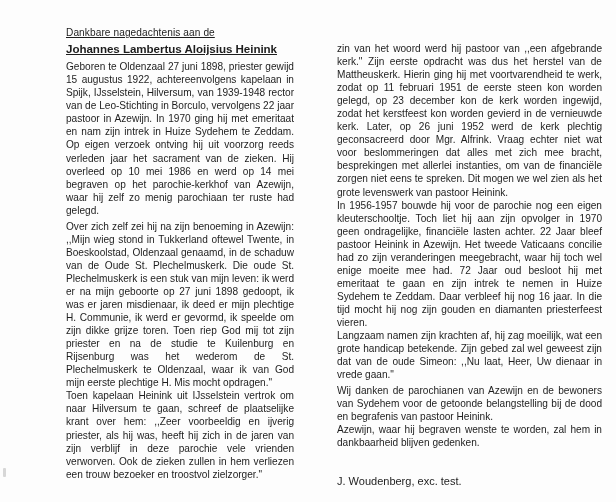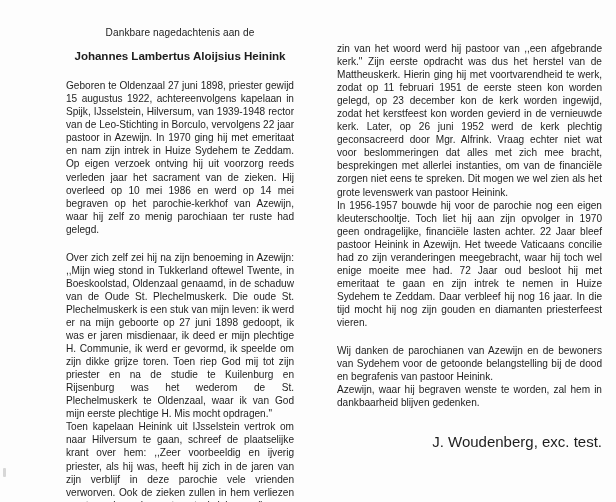--- a/index.html
+++ b/index.html
@@ -58,53 +58,52 @@
     width: 228px;
     padding-top: 26px;
   }
   .col-right {
     left: 337px;
     width: 265px;
     padding-top: 42px;
   }
 
   .heading {
-    text-align: center;
     margin: 0 0 0 0;
+    text-decoration: underline;
   }
   .heading .line1,
   .heading .line2 {
     display: block;
     font-size: 10.1px;
     line-height: 13.2px;
     font-weight: 400;
     letter-spacing: .1px;
   }
   .heading .name {
     display: block;
     font-size: 11.6px;
     line-height: 17px;
     font-weight: 700;
     letter-spacing: -.05px;
-    margin-top: 8px;
+    margin-top: 1px;
   }
 
   p.para {
     margin: 0;
     text-align: justify;
     text-align-last: left;
   }
   p.gap {
-    margin-top: 15px;
+    margin-top: 3px;
   }
 
   .signature {
     margin-top: 26px;
-    text-align: right;
-    font-size: 15px;
+    font-size: 11px;
     line-height: 13.05px;
   }
 </style>
 </head>
 <body>
 
 <div id="card">
 
   <div class="speck"></div>
 
@@ -120,20 +119,21 @@
       <p class="para gap">Geboren te Oldenzaal 27 juni 1898, priester gewijd 15 augustus 1922, achtereenvolgens kapelaan in Spijk, IJsselstein, Hilversum, van 1939-1948 rector van de Leo-Stichting in Borculo, vervolgens 22 jaar pastoor in Azewijn. In 1970 ging hij met emeritaat en nam zijn intrek in Huize Sydehem te Zeddam. Op eigen verzoek ontving hij uit voorzorg reeds verleden jaar het sacrament van de zieken. Hij overleed op 10 mei 1986 en werd op 14 mei begraven op het parochie-kerkhof van Azewijn, waar hij zelf zo menig parochiaan ter ruste had gelegd.</p>
       <p class="para gap">Over zich zelf zei hij na zijn benoeming in Azewijn: ,,Mijn wieg stond in Tukkerland oftewel Twente, in Boeskoolstad, Oldenzaal genaamd, in de schaduw van de Oude St. Plechelmuskerk. Die oude St. Plechelmuskerk is een stuk van mijn leven: ik werd er na mijn geboorte op 27 juni 1898 gedoopt, ik was er jaren misdienaar, ik deed er mijn plechtige H. Communie, ik werd er gevormd, ik speelde om zijn dikke grijze toren. Toen riep God mij tot zijn priester en na de studie te Kuilenburg en Rijsenburg was het wederom de St. Plechelmuskerk te Oldenzaal, waar ik van God mijn eerste plechtige H. Mis mocht opdragen."</p>
       <p class="para">Toen kapelaan Heinink uit IJsselstein vertrok om naar Hilversum te gaan, schreef de plaatselijke krant over hem: ,,Zeer voorbeeldig en ijverig priester, als hij was, heeft hij zich in de jaren van zijn verblijf in deze parochie vele vrienden verworven. Ook de zieken zullen in hem verliezen een trouw bezoeker en troostvol zielzorger."</p>
 
     </div>
 
     <div class="col col-right">
 
       <p class="para">zin van het woord werd hij pastoor van ,,een afgebrande kerk." Zijn eerste opdracht was dus het herstel van de Mattheuskerk. Hierin ging hij met voortvarendheid te werk, zodat op 11 februari 1951 de eerste steen kon worden gelegd, op 23 december kon de kerk worden ingewijd, zodat het kerstfeest kon worden gevierd in de vernieuwde kerk. Later, op 26 juni 1952 werd de kerk plechtig geconsacreerd door Mgr. Alfrink. Vraag echter niet wat voor beslommeringen dat alles met zich mee bracht, besprekingen met allerlei instanties, om van de financiële zorgen niet eens te spreken. Dit mogen we wel zien als het grote levenswerk van pastoor Heinink.</p>
       <p class="para">In 1956-1957 bouwde hij voor de parochie nog een eigen kleuterschooltje. Toch liet hij aan zijn opvolger in 1970 geen ondragelijke, financiële lasten achter. 22 Jaar bleef pastoor Heinink in Azewijn. Het tweede Vaticaans concilie had zo zijn veranderingen meegebracht, waar hij toch wel enige moeite mee had. 72 Jaar oud besloot hij met emeritaat te gaan en zijn intrek te nemen in Huize Sydehem te Zeddam. Daar verbleef hij nog 16 jaar. In die tijd mocht hij nog zijn gouden en diamanten priesterfeest vieren.</p>
+      <p class="para">Langzaam namen zijn krachten af, hij zag moeilijk, wat een grote handicap betekende. Zijn gebed zal wel geweest zijn dat van de oude Simeon: ,,Nu laat, Heer, Uw dienaar in vrede gaan."</p>
       <p class="para gap">Wij danken de parochianen van Azewijn en de bewoners van Sydehem voor de getoonde belangstelling bij de dood en begrafenis van pastoor Heinink.</p>
       <p class="para">Azewijn, waar hij begraven wenste te worden, zal hem in dankbaarheid blijven gedenken.</p>
 
       <div class="signature">J. Woudenberg, exc. test.</div>
 
     </div>
 
   </div>
 </div>
 

